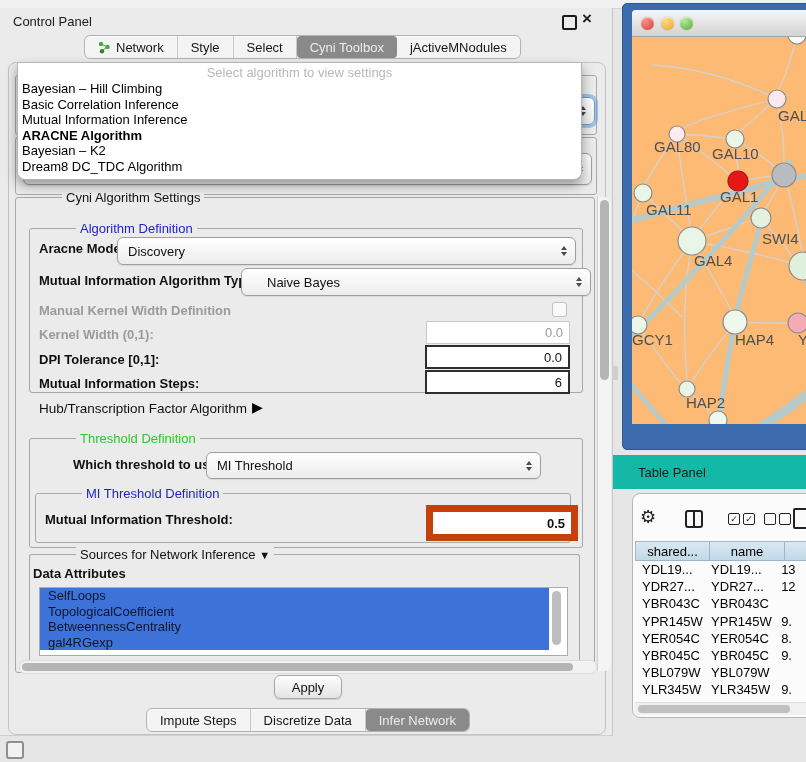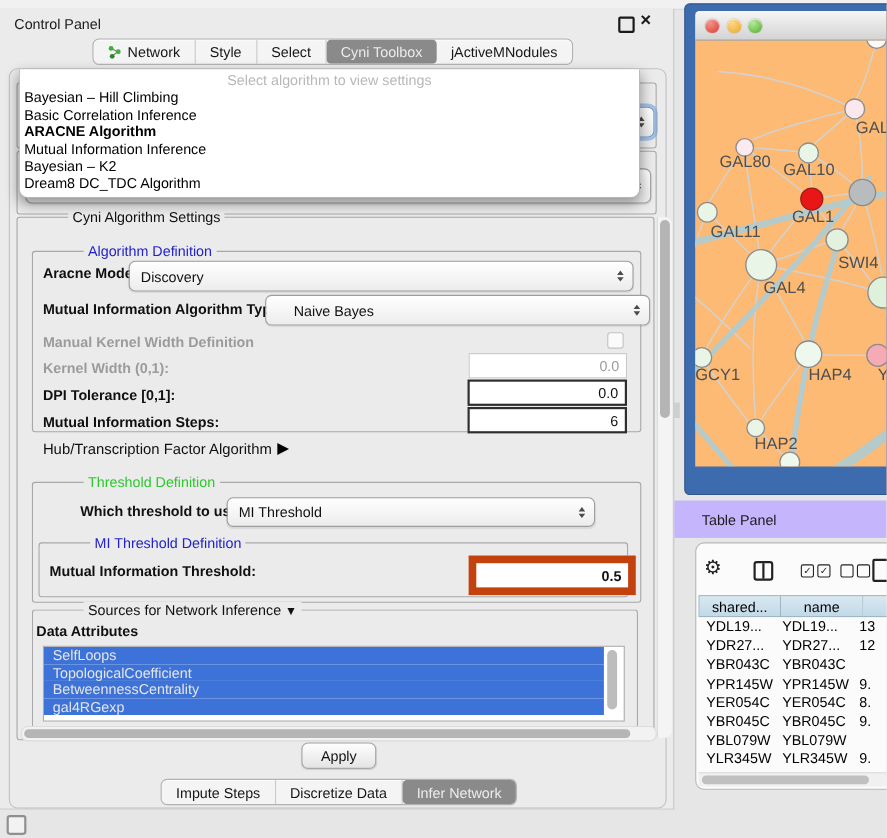--- a/index.html
+++ b/index.html
@@ -52,21 +52,21 @@
   .field.strong{border:2px solid #2e2e2e;}
   .field.mid{border:7px solid #c2410c;font-weight:bold;}
   .field.disabled{border:1px solid #c9c9c9;color:#9b9b9b;}
 
   .lbl{position:absolute;font-size:13px;font-weight:700;color:#101010;white-space:nowrap;}
   .lbl.dis{color:#9b9b9b;}
   .lbl.plain{font-weight:400;}
 
   
   #attr-list{left:30px;top:524px;width:527px;height:67px;background:#fff;border:1px solid #ababab;overflow:hidden;}
-  .attr-item{height:15.6px;line-height:15.6px;font-size:13px;color:#e5e5e5;background:#3d72d8;
+  .attr-item{height:15.6px;line-height:15.6px;font-size:13px;color:#0f172a;background:#3d72d8;
              padding-left:8px;width:501px;}
   #attr-scroll{position:absolute;left:512px;top:3px;width:9px;height:54px;background:#bdbdbd;border-radius:5px;}
 
   
   .sb-track-v{background:#f4f4f4;border-left:1px solid #d2d2d2;}
   .sb-thumb{background:#b5b5b5;border-radius:6px;}
 
   
   #apply-btn{left:265px;top:612px;width:66px;height:22px;border:1px solid #a8a8a8;border-radius:6px;
              background:linear-gradient(#fefefe,#e4e4e4);font-size:13px;display:flex;align-items:center;
@@ -82,21 +82,21 @@
   
   #net-frame{left:622px;top:3px;width:184px;height:445px;background:#3d6cae;border:1px solid #32578c;
              border-radius:5px 0 0 5px;}
   #net-window{left:632px;top:10px;width:174px;height:414px;background:#fdba74;border-radius:4px 0 0 0;overflow:hidden;}
   #net-titlebar{left:0;top:0;width:174px;height:26px;background:linear-gradient(#f6f6f6,#d3d3d3);
                 border-bottom:1px solid #a6a6a6;}
   .light{position:absolute;top:6.5px;width:13px;height:13px;border-radius:50%;box-shadow:inset 0 1px 1px rgba(255,255,255,.7),0 0 1px rgba(0,0,0,.5);}
   #net-canvas{left:0;top:27px;width:174px;height:387px;}
 
   
-  #tp-titlebar{left:613px;top:455px;width:193px;height:34px;background:#c4b5fd;}
+  #tp-titlebar{left:613px;top:455px;width:193px;height:34px;background:#14b8a6;}
   #tp-title{left:25px;top:10px;font-size:13px;color:#1a1a1a;position:absolute;}
   #table-panel{left:632px;top:493px;width:200px;height:223px;background:#fbfbfb;
                border:1px solid #b8b8b8;border-radius:8px;}
   .ticon{position:absolute;color:#222;}
   #icon-colpane{width:14px;height:14px;border:2px solid #222;border-radius:3px;}
   #icon-colpane:after{content:"";position:absolute;left:6px;top:0;width:2px;height:14px;background:#222;}
   .cbpair{display:flex;gap:3px;}
   .cb{width:10px;height:10px;border:1.5px solid #222;border-radius:2px;font-size:9px;line-height:10px;
       text-align:center;color:#222;font-weight:700;}
   #icon-partial{width:16px;height:17px;border:2px solid #222;border-radius:2px;}
@@ -258,22 +258,22 @@
             <span>Infer Network</span>
           </div>
         </div>
     </div>
 
     <div class="abs" id="algo-popup">
       <div id="algo-placeholder">Select algorithm to view settings</div>
       <div id="algo-list">
           <div class="algo-item">Bayesian – Hill Climbing</div>
           <div class="algo-item">Basic Correlation Inference</div>
+          <div class="algo-item">Mutual Information Inference</div>
           <div class="algo-item bold">ARACNE Algorithm</div>
-          <div class="algo-item">Mutual Information Inference</div>
           <div class="algo-item">Bayesian – K2</div>
           <div class="algo-item">Dream8 DC_TDC Algorithm</div>
         </div>
     </div>
   </div>
 
   <div class="abs" id="divider-nub"></div>
   <div class="abs" id="mini-icon"></div>
 
   <div class="abs" id="net-frame"></div>

